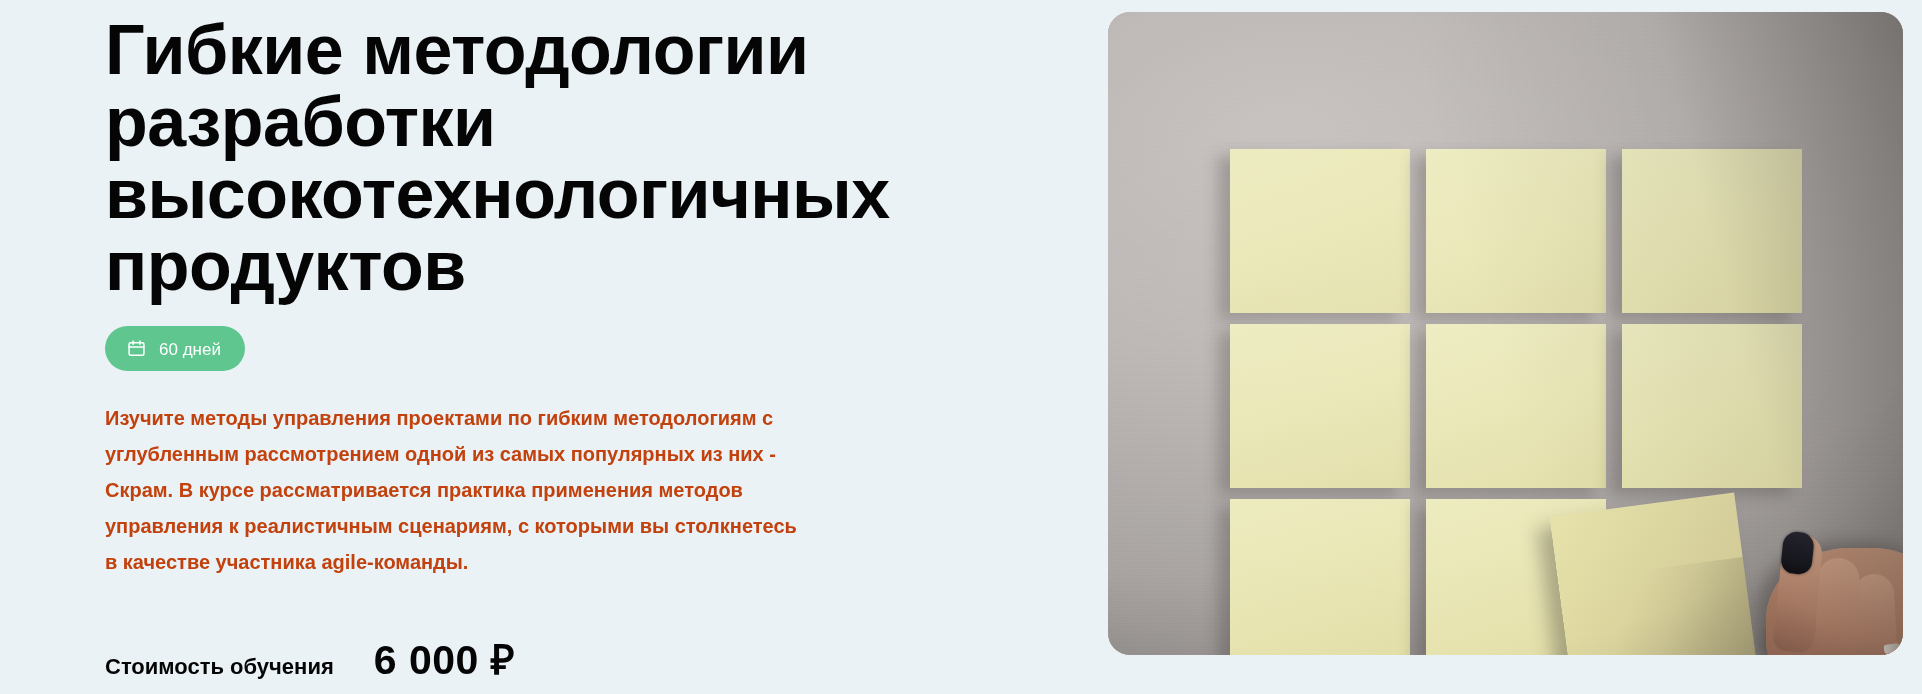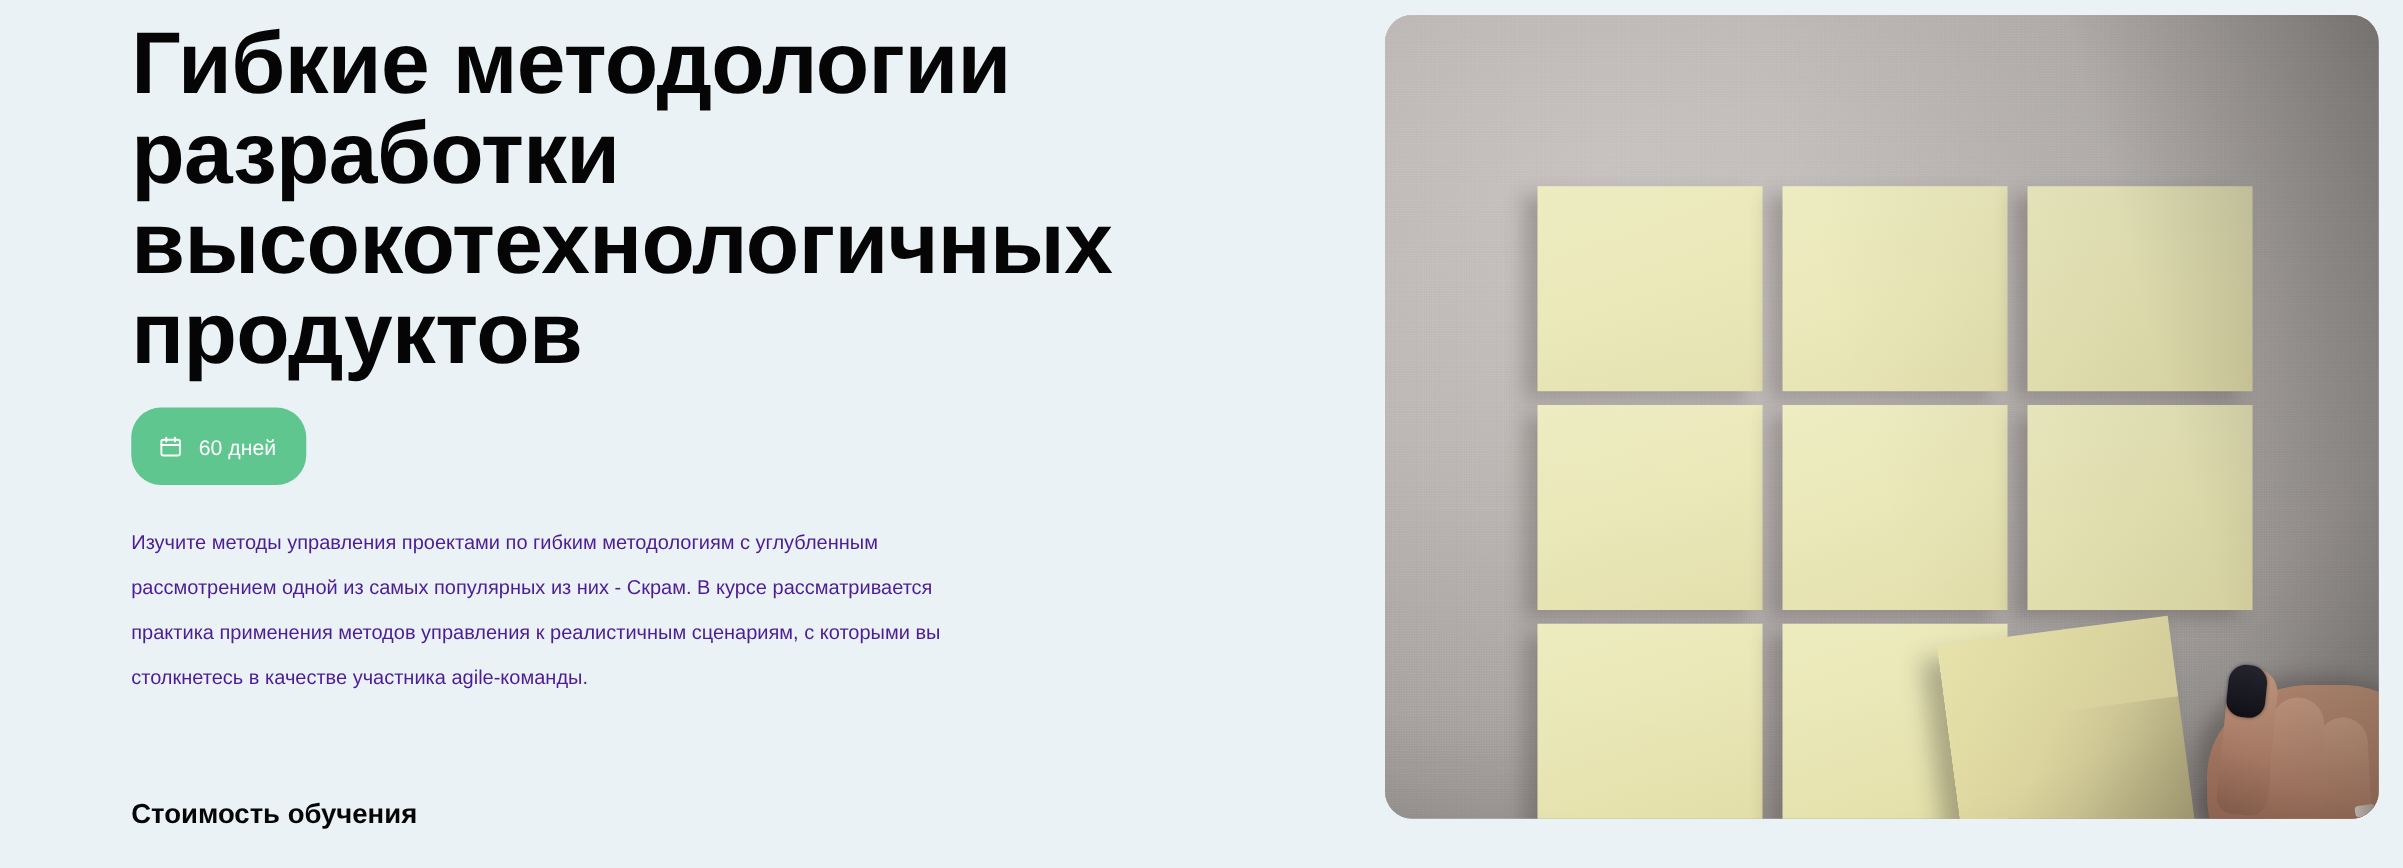--- a/index.html
+++ b/index.html
@@ -45,21 +45,21 @@
   .badge-row {
     margin-top: 24px;
     display: flex;
     align-items: center;
   }
 
   .duration-badge {
     display: inline-flex;
     align-items: center;
     gap: 13px;
-    height: 62px;
+    height: 45px;
     padding: 0 24px 0 22px;
     border-radius: 24px;
     background: #5ec68e;
     color: #ffffff;
     font-size: 17px;
     font-weight: 400;
     white-space: nowrap;
     border: none;
     cursor: default;
   }
@@ -75,24 +75,24 @@
   .badge-label {
     line-height: 1;
     position: relative;
     top: 1px;
   }
 
   .course-desc {
     margin: 0;
     margin-top: 29px;
     width: 700px;
-    font-size: 16px;
+    font-size: 20px;
     line-height: 36px;
-    font-weight: 400;
-    color: #4c1d95;
+    font-weight: 700;
+    color: #c2410c;
   }
 
   .price-row {
     position: absolute;
     left: 0;
     top: 640px;
     display: flex;
     align-items: baseline;
     gap: 40px;
   }
@@ -273,20 +273,21 @@
           </svg>
         </span>
         <span class="badge-label">60 дней</span>
       </div>
     </div>
 
     <p class="course-desc">Изучите методы управления проектами по гибким методологиям с углубленным рассмотрением одной из самых популярных из них - Скрам. В курсе рассматривается практика применения методов управления к реалистичным сценариям, с которыми вы столкнетесь в качестве участника agile-команды.</p>
 
     <div class="price-row">
       <span class="price-label">Стоимость обучения</span>
+      <span class="price-value">6 000 ₽</span>
     </div>
 
   </div>
 
   <div class="photo-frame">
     <div class="photo-wall"></div>
     <div class="photo-grain"></div>
 
     <div class="notes-grid">
       <div class="note r0 c0"></div>

